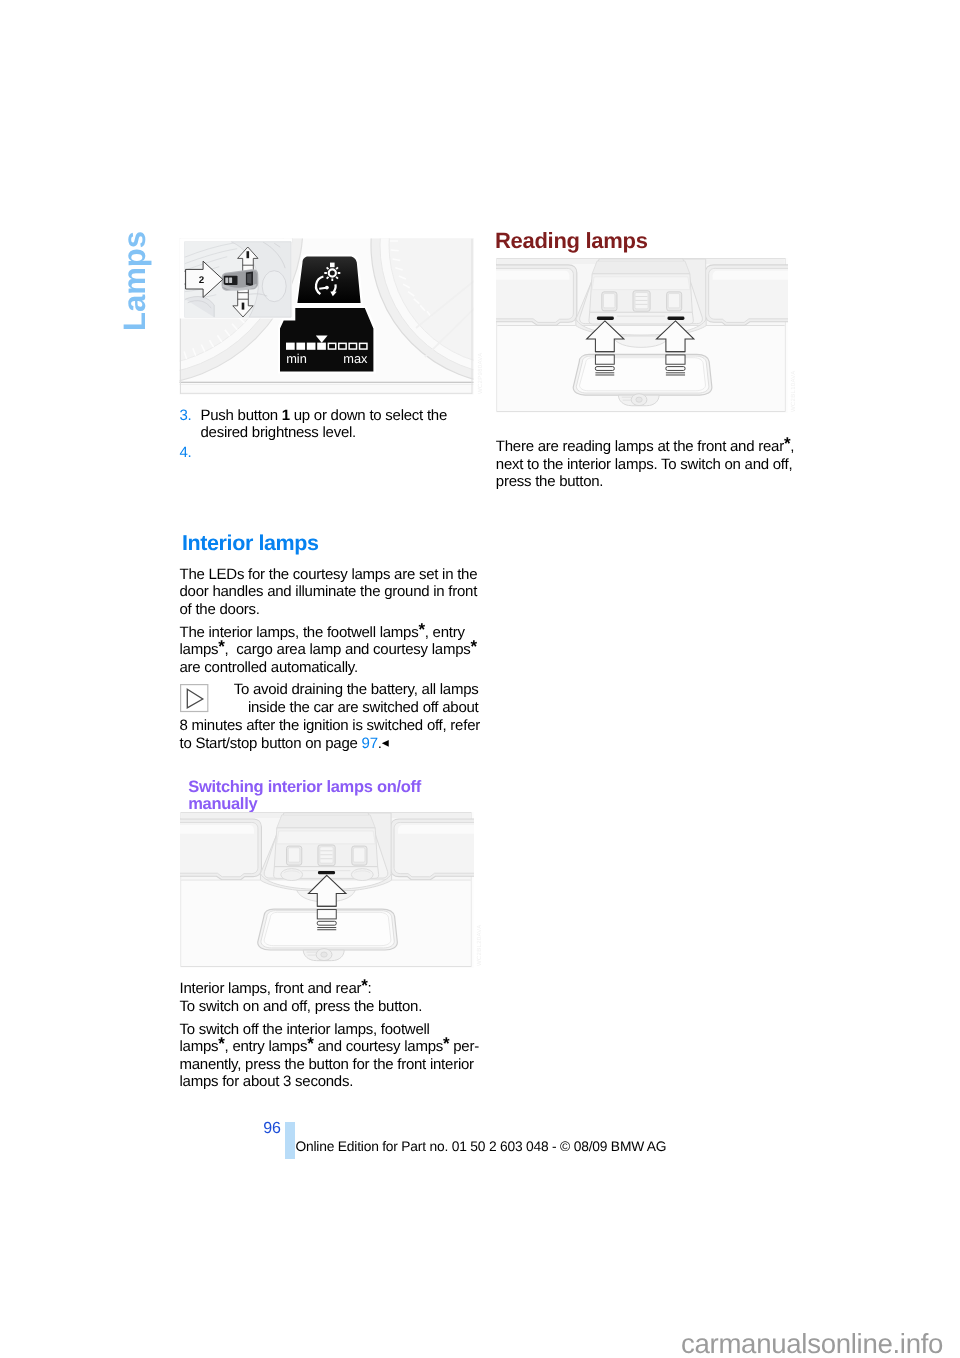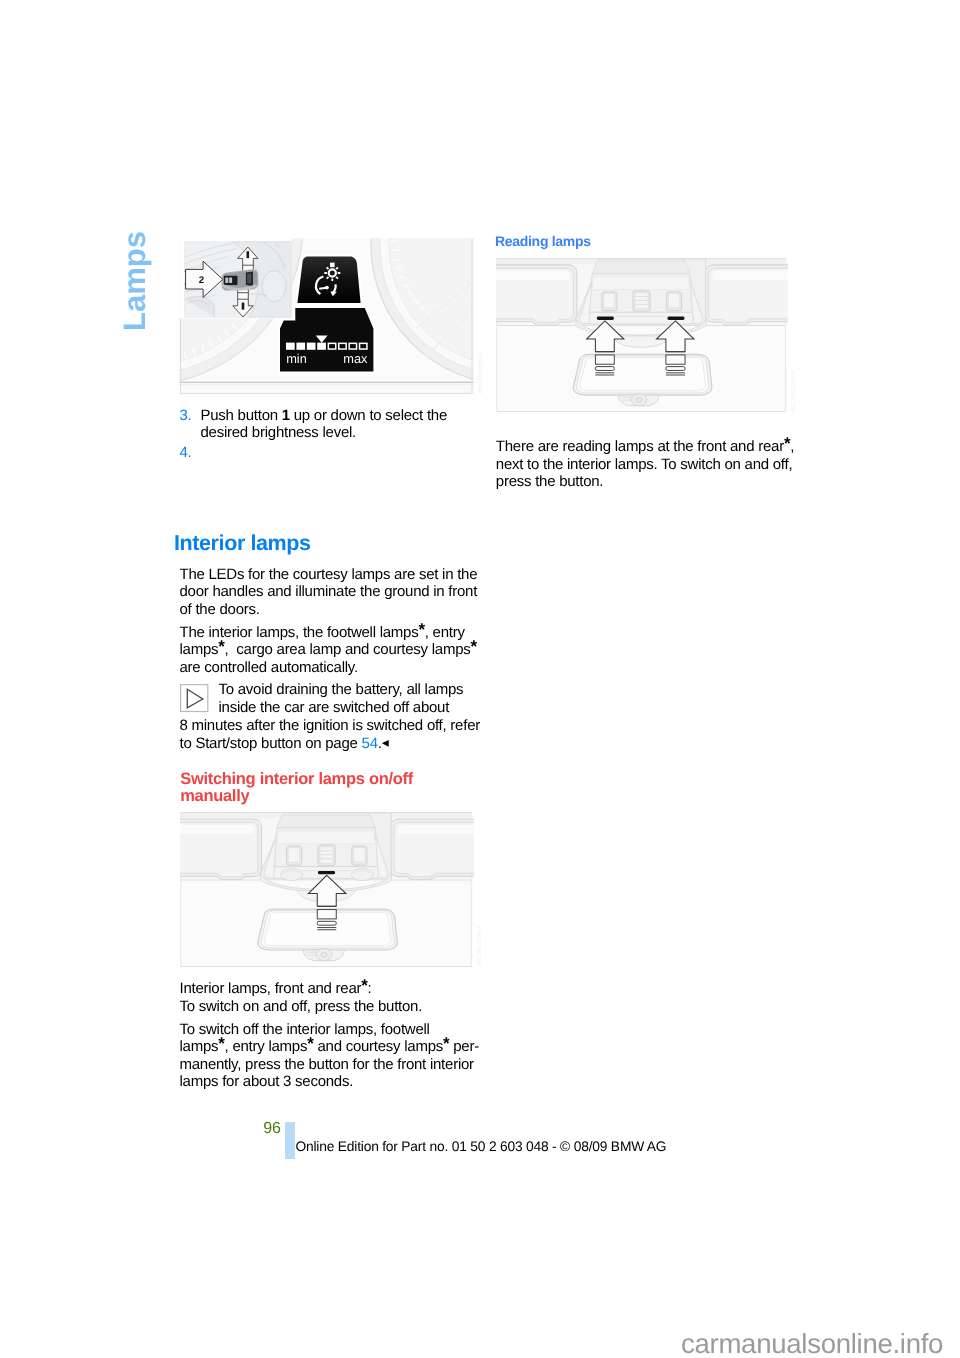--- a/index.html
+++ b/index.html
@@ -13,29 +13,29 @@
       color:#82c2f5;font-weight:bold;font-size:31px;line-height:31px;
       white-space:nowrap;}
 
   
   .col{position:absolute;font-size:15px;letter-spacing:-0.25px;color:#000;line-height:17.5px;
        white-space:nowrap;}
   .col p{margin:0 0 5.5px 0;}
   .endmark{font-size:14px;letter-spacing:0;vertical-align:0.5px;}
   .blue{color:#0682f0;}
   h2.sec{margin:0;color:#0682f0;font-weight:bold;font-size:21.5px;letter-spacing:-0.4px;line-height:21.5px;}
-  h3.sub{margin:0;color:#ef4444;font-weight:bold;font-size:16.5px;letter-spacing:-0.3px;line-height:17.4px;}
-  h3.sub2{margin:0;color:#3b82f6;font-weight:bold;font-size:14px;letter-spacing:-0.3px;line-height:16.5px;}
+  h3.sub{margin:8px;color:#8b5cf6;font-weight:bold;font-size:16.5px;letter-spacing:-0.3px;line-height:17.4px;}
+  h3.sub2{margin:0;color:#7f1d1d;font-weight:bold;font-size:22px;letter-spacing:-0.3px;line-height:16.5px;}
 
   .numlist{position:relative;}
   .numitem{position:relative;padding-left:21px;}
   .numitem > .num{position:absolute;left:0;top:0;color:#0682f0;}
 
   
-  .pagenum{position:absolute;font-size:16px;line-height:16px;letter-spacing:-0.2px;color:#4d7c0f;}
+  .pagenum{position:absolute;font-size:16px;line-height:16px;letter-spacing:-0.2px;color:#1d4ed8;}
   .footbar{position:absolute;background:#b8dcf8;}
   .foottext{position:absolute;font-size:13.8px;line-height:14px;letter-spacing:-0.2px;color:#000;}
   .watermark{position:absolute;font-size:27.6px;line-height:28px;color:#9b9b9b;letter-spacing:-0.3px;}
 
   
   .fig{position:absolute;overflow:hidden;}
   .fig svg{display:block;}
   .figcode{position:absolute;color:#f0f0f0;font-size:6px;letter-spacing:0.3px;
       transform-origin:0 0;transform:rotate(-90deg);white-space:nowrap;}
   sup.ast{font-size:17px;line-height:0;vertical-align:0.1em;letter-spacing:-0.3px;font-weight:bold;}
@@ -212,36 +212,36 @@
       <div class="numitem" style="margin-bottom:2.5px;">
         <span class="num">3.</span>
         <span>Push button <b>1</b> up or down to select the<br>desired brightness level.</span>
       </div>
       <div class="numitem">
         <span class="num">4.</span>
       </div>
     </div>
   </div>
 
-  <h2 class="sec" style="position:absolute;left:174px;top:532.5px;">Interior lamps</h2>
+  <h2 class="sec" style="position:absolute;left:182px;top:532.5px;">Interior lamps</h2>
 
   <div class="col" style="left:179.5px;top:565.7px;width:300px;">
     <p>The LEDs for the courtesy lamps are set in the<br>door handles and illuminate the ground in front<br>of the doors.</p>
     <p>The interior lamps, the footwell lamps<sup class="ast">*</sup>, entry<br>lamps<sup class="ast">*</sup>,&nbsp; cargo area lamp and courtesy lamps<sup class="ast">*</sup><br>are controlled automatically.</p>
   </div>
 
   <svg class="noteicon" width="30" height="29" viewBox="0 0 30 29" style="position:absolute;left:180.4px;top:684.2px;">
     <rect x="0.6" y="0.6" width="27.2" height="26.9" fill="none" stroke="#b9b9b9" stroke-width="1.2"></rect>
     <path d="M7.3 5.2 L 22.8 15 L 7.3 23.9 Z" fill="none" stroke="#4a4a4a" stroke-width="1.3" stroke-linejoin="miter"></path>
   </svg>
-  <div class="col" style="left:218.5px;top:681.4px;width:260px;">
+  <div class="col" style="left:218.5px;top:681.4px;width:260px;text-align:right;">
     <div>To avoid draining the battery, all lamps<br>inside the car are switched off about</div>
   </div>
   <div class="col" style="left:179.5px;top:716.9px;width:300px;">
-    <div>8 minutes after the ignition is switched off, refer<br>to Start/stop button on page <span class="blue">54</span>.<span class="endmark">◂</span></div>
+    <div>8 minutes after the ignition is switched off, refer<br>to Start/stop button on page <span class="blue">97</span>.<span class="endmark">◂</span></div>
   </div>
 
   <h3 class="sub" style="position:absolute;left:180.2px;top:770.8px;width:300px;">Switching interior lamps on/off<br>manually</h3>
 
   <div class="fig" style="left:179.5px;top:812px;width:294px;height:156px;">
     <svg width="294" height="156" viewBox="0 0 295 157">
       <use href="#headliner-art"></use>
       <g fill="#f1f1f1" stroke="#dcdcdc" stroke-width="1">
         <ellipse cx="112" cy="63" rx="11" ry="6"></ellipse>
         <ellipse cx="183" cy="63" rx="11" ry="6"></ellipse>

